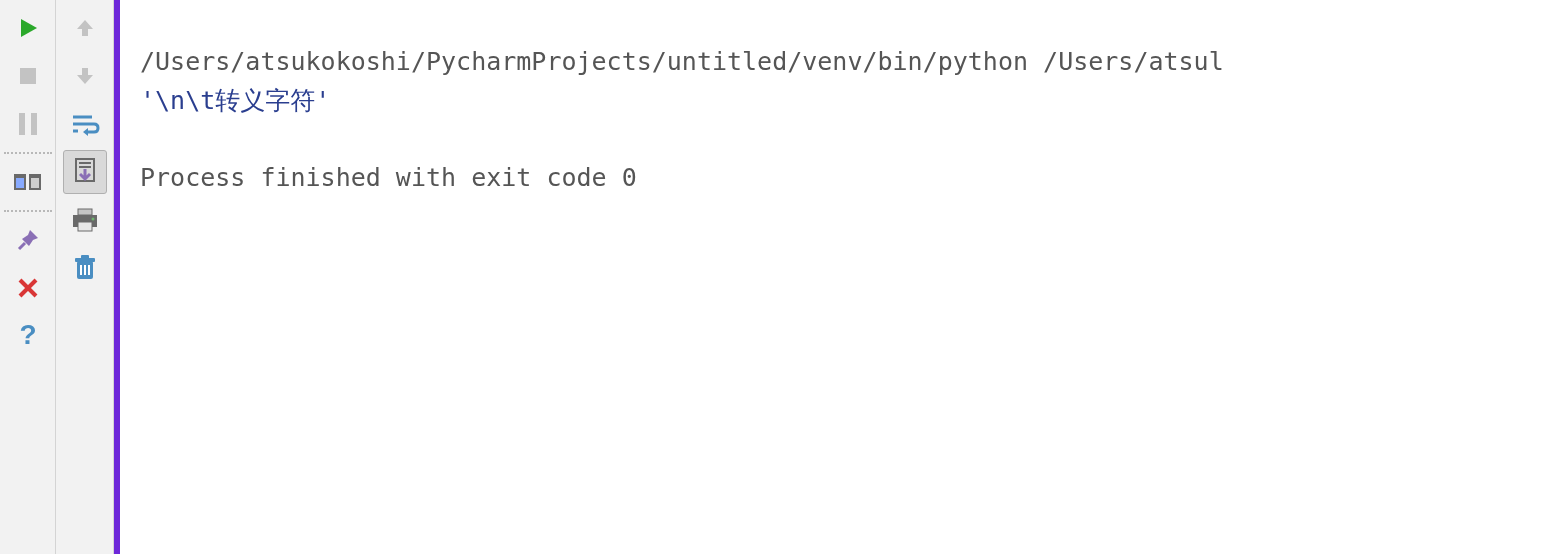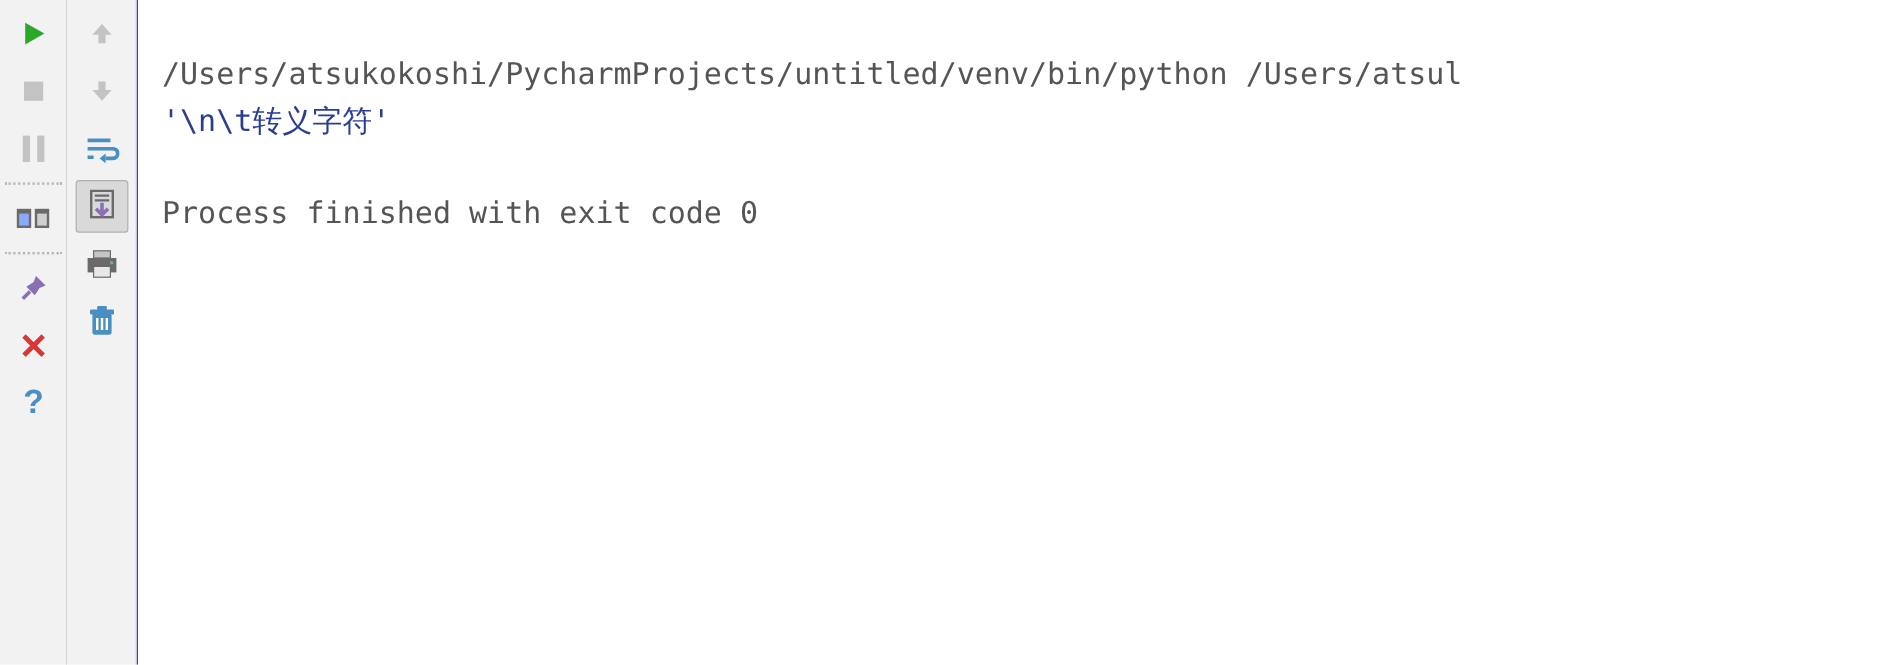--- a/index.html
+++ b/index.html
@@ -48,21 +48,21 @@
     }
     .dotted-sep {
       width: 48px;
       height: 2px;
       border-top: 2px dotted #b8b8b8;
       margin: 4px 0 4px 0;
     }
     .console {
       flex: 1;
       background: #ffffff;
-      border-left: 1px solid #6d28d9;
+      border-left: 6px solid #6d28d9;
       padding: 4px 0 0 20px;
       line-height: 1.55;
       white-space: pre;
       overflow: hidden;
       font-size: 25px;
     }
     .line {
       color: #555555;
     }
     .l-blue {

